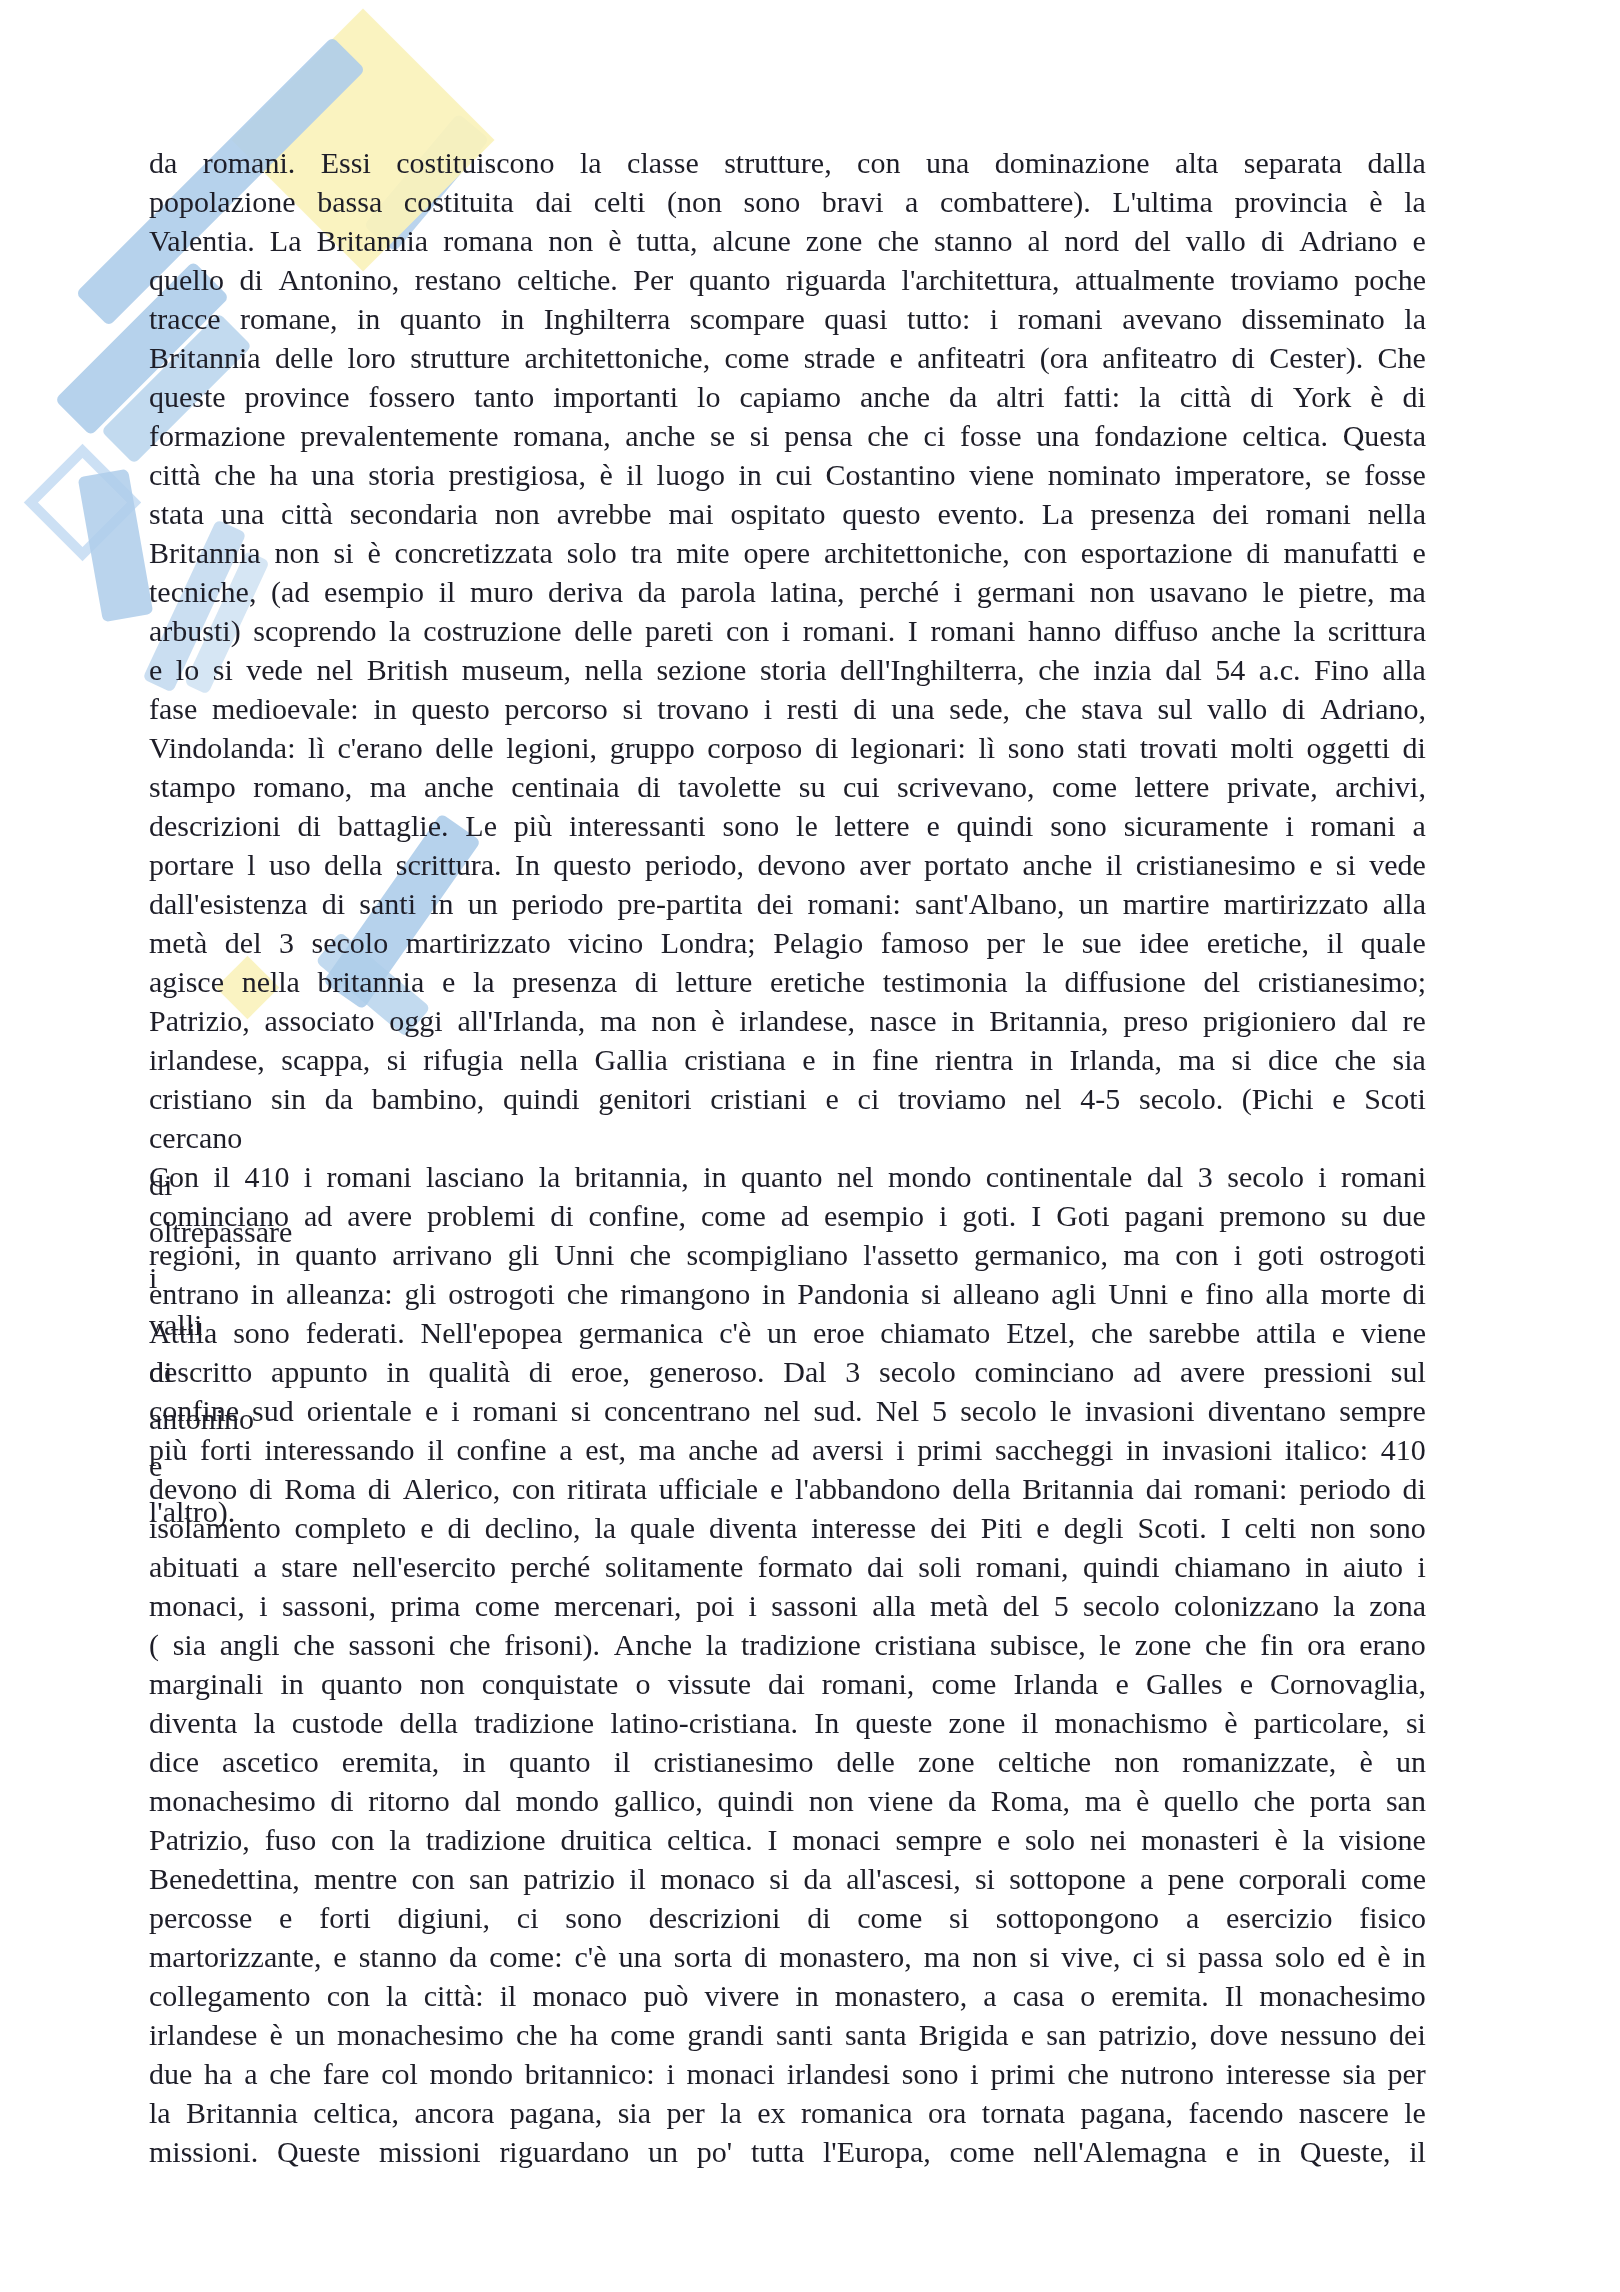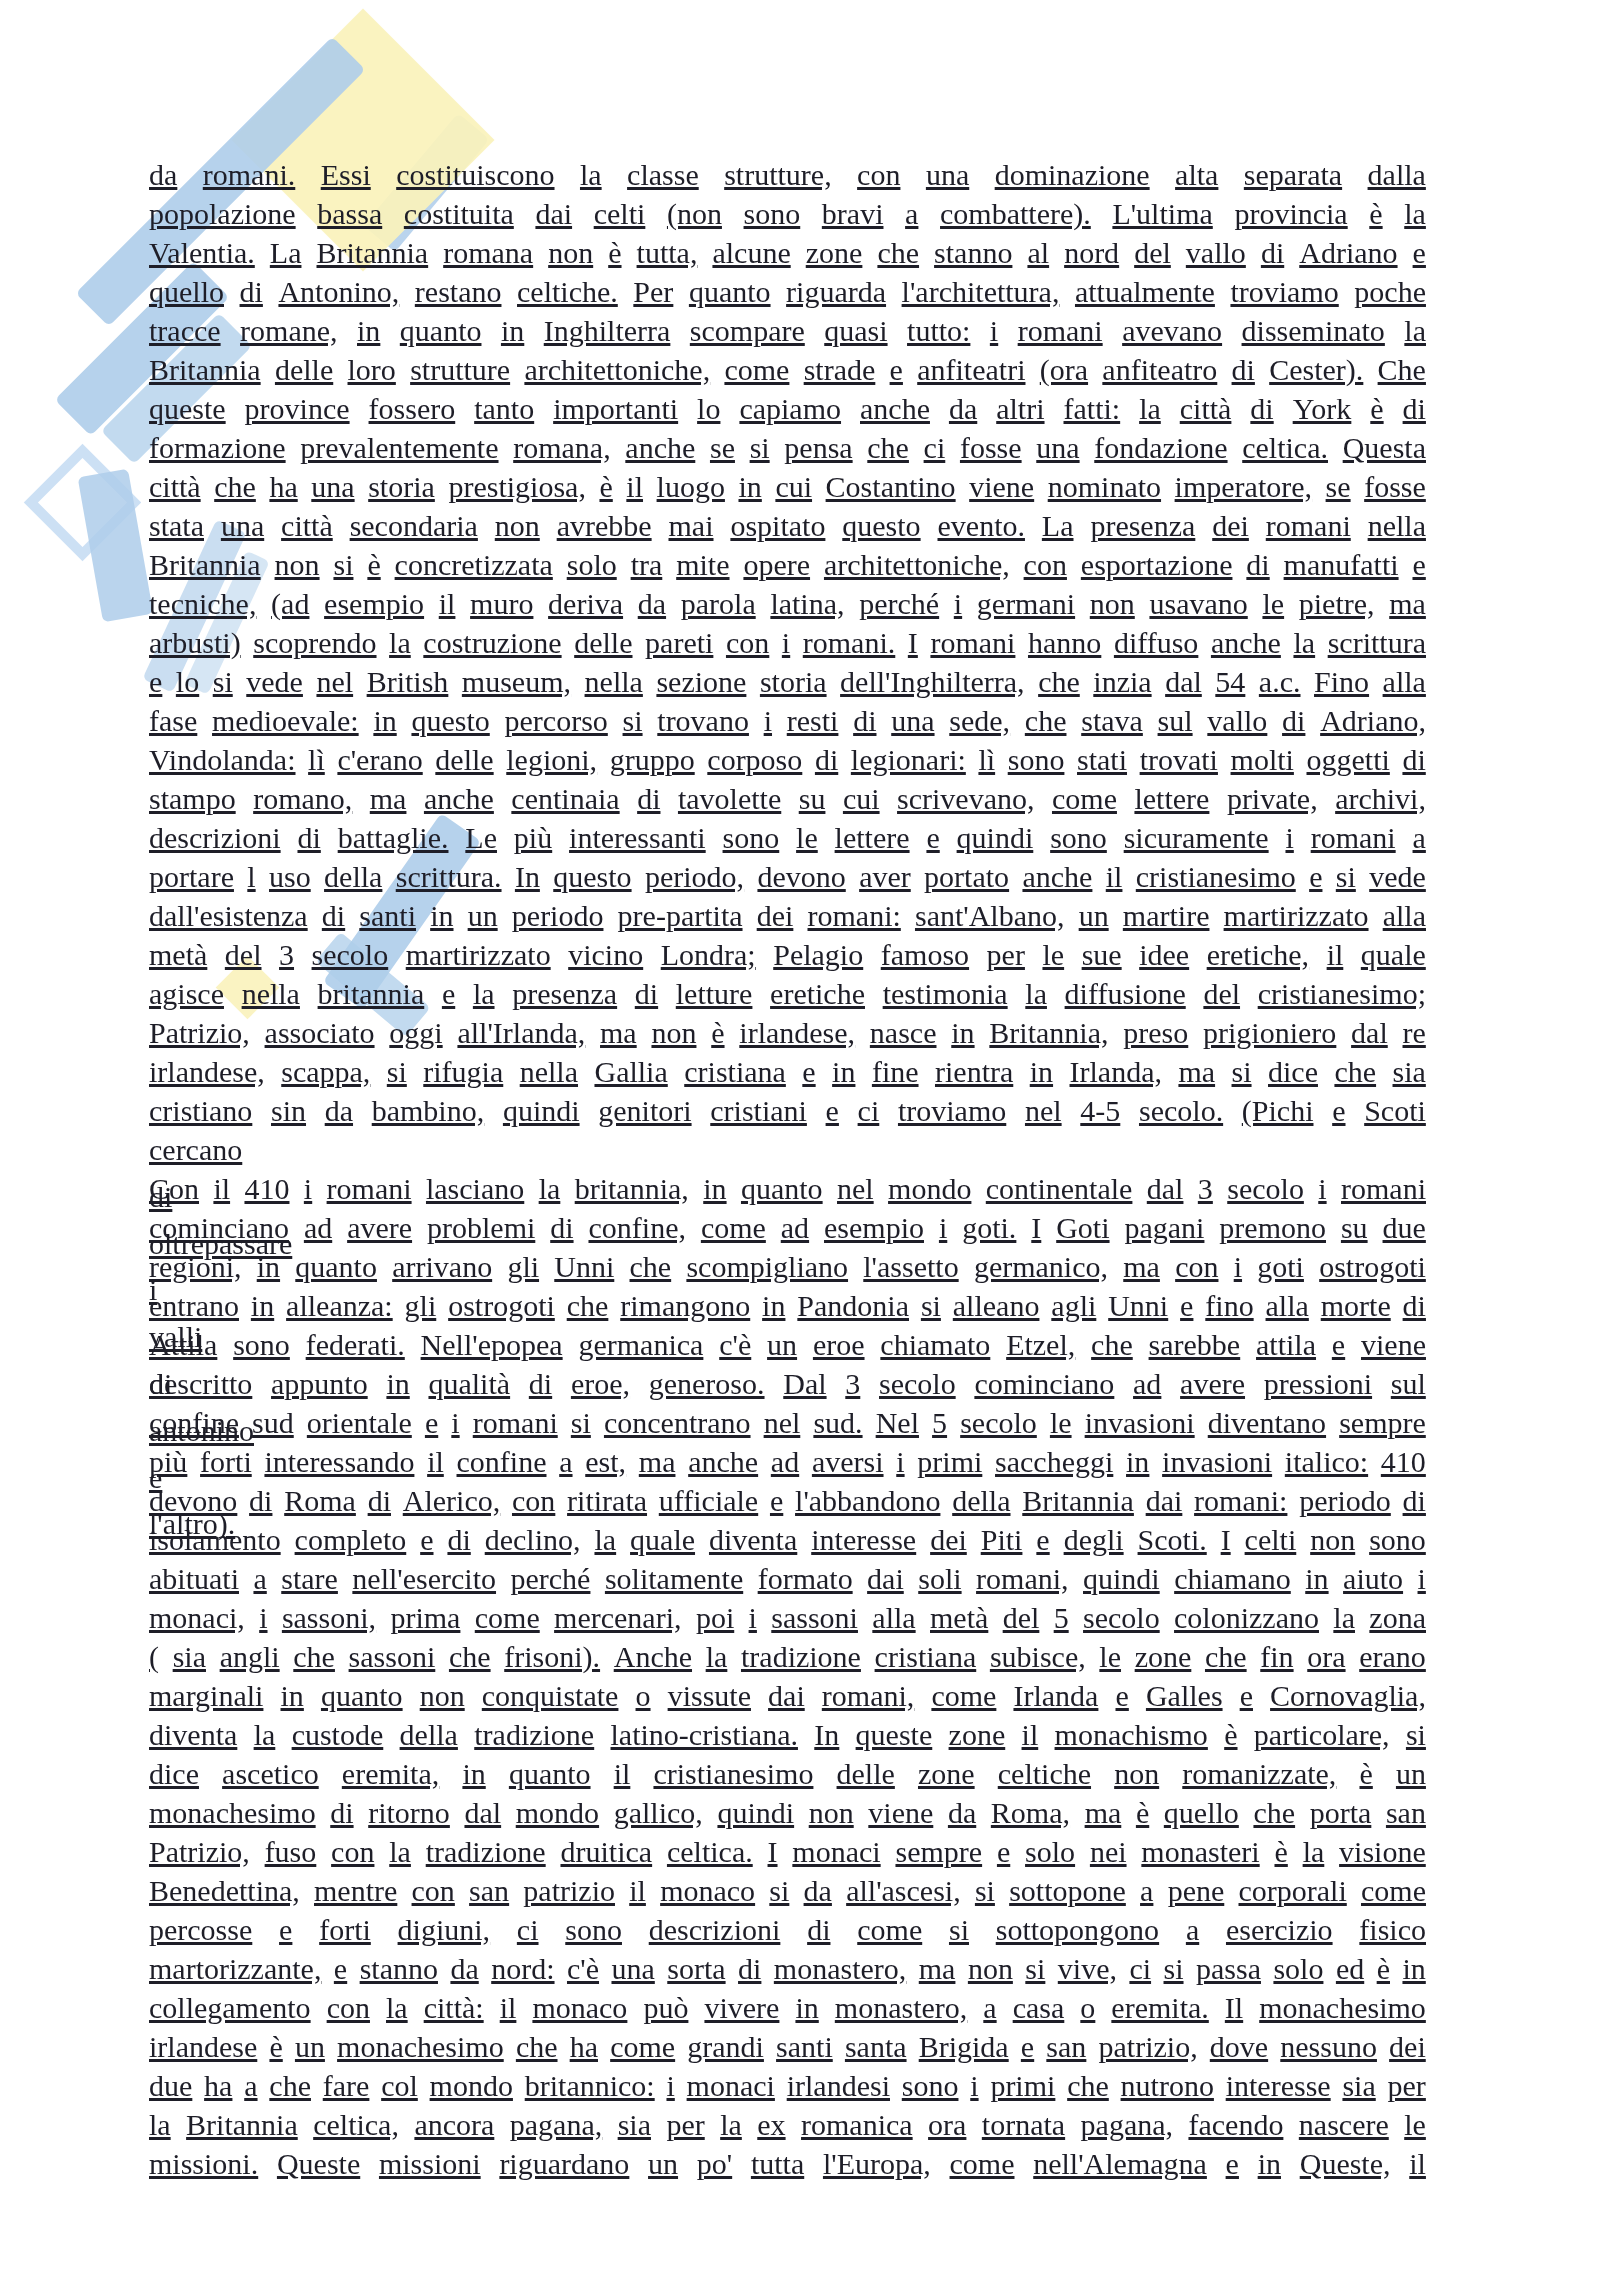--- a/index.html
+++ b/index.html
@@ -41,26 +41,25 @@
   .wm-script-1        { left: 178px; top: 518px; width: 33px;  height: 176px; transform: rotate(25deg); opacity: .65; }
   .wm-script-2        { left: 214px; top: 549px; width: 25.5px;  height: 147px; transform: rotate(25deg); opacity: .5; }
   .wm-stripe-5        { left: 299px; top: 887px; width: 206px; height: 49px; transform: rotate(-55deg); opacity: .9; }
   .wm-stripe-6        { left: 314px; top: 965px; width: 118px; height: 39px; transform: rotate(40deg); opacity: .75; }
   .wm-yellow-d2       { left: 225px; top: 965px; width: 45px;  height: 45px; transform: rotate(45deg); opacity: .9; border-radius: 0; }
 
   
   #doc-body {
     position: absolute;
     left: 149px;
-    top: 155px;
+    top: 143px;
     width: 1277px;
     z-index: 1;
     color: var(--text-color, #1e1e28);
     font-size: 30px;
-    text-decoration: underline;
   }
   .paragraph { margin: 0; padding: 0; }
   .line {
     display: flex;
     flex-wrap: nowrap;
     justify-content: space-between;
     align-items: baseline;
     height: 39px;
     line-height: 39px;
     white-space: pre;
@@ -135,21 +134,21 @@
         <div class="line"><span>abituati</span><span>a</span><span>stare</span><span>nell'esercito</span><span>perché</span><span>solitamente</span><span>formato</span><span>dai</span><span>soli</span><span>romani,</span><span>quindi</span><span>chiamano</span><span>in</span><span>aiuto</span><span>i</span></div>
         <div class="line"><span>monaci,</span><span>i</span><span>sassoni,</span><span>prima</span><span>come</span><span>mercenari,</span><span>poi</span><span>i</span><span>sassoni</span><span>alla</span><span>metà</span><span>del</span><span>5</span><span>secolo</span><span>colonizzano</span><span>la</span><span>zona</span></div>
         <div class="line"><span>(</span><span>sia</span><span>angli</span><span>che</span><span>sassoni</span><span>che</span><span>frisoni).</span><span>Anche</span><span>la</span><span>tradizione</span><span>cristiana</span><span>subisce,</span><span>le</span><span>zone</span><span>che</span><span>fin</span><span>ora</span><span>erano</span></div>
         <div class="line"><span>marginali</span><span>in</span><span>quanto</span><span>non</span><span>conquistate</span><span>o</span><span>vissute</span><span>dai</span><span>romani,</span><span>come</span><span>Irlanda</span><span>e</span><span>Galles</span><span>e</span><span>Cornovaglia,</span></div>
         <div class="line"><span>diventa</span><span>la</span><span>custode</span><span>della</span><span>tradizione</span><span>latino-cristiana.</span><span>In</span><span>queste</span><span>zone</span><span>il</span><span>monachismo</span><span>è</span><span>particolare,</span><span>si</span></div>
         <div class="line"><span>dice</span><span>ascetico</span><span>eremita,</span><span>in</span><span>quanto</span><span>il</span><span>cristianesimo</span><span>delle</span><span>zone</span><span>celtiche</span><span>non</span><span>romanizzate,</span><span>è</span><span>un</span></div>
         <div class="line"><span>monachesimo</span><span>di</span><span>ritorno</span><span>dal</span><span>mondo</span><span>gallico,</span><span>quindi</span><span>non</span><span>viene</span><span>da</span><span>Roma,</span><span>ma</span><span>è</span><span>quello</span><span>che</span><span>porta</span><span>san</span></div>
         <div class="line"><span>Patrizio,</span><span>fuso</span><span>con</span><span>la</span><span>tradizione</span><span>druitica</span><span>celtica.</span><span>I</span><span>monaci</span><span>sempre</span><span>e</span><span>solo</span><span>nei</span><span>monasteri</span><span>è</span><span>la</span><span>visione</span></div>
         <div class="line"><span>Benedettina,</span><span>mentre</span><span>con</span><span>san</span><span>patrizio</span><span>il</span><span>monaco</span><span>si</span><span>da</span><span>all'ascesi,</span><span>si</span><span>sottopone</span><span>a</span><span>pene</span><span>corporali</span><span>come</span></div>
         <div class="line"><span>percosse</span><span>e</span><span>forti</span><span>digiuni,</span><span>ci</span><span>sono</span><span>descrizioni</span><span>di</span><span>come</span><span>si</span><span>sottopongono</span><span>a</span><span>esercizio</span><span>fisico</span></div>
-        <div class="line"><span>martorizzante,</span><span>e</span><span>stanno</span><span>da</span><span>nord:</span><span>c'è</span><span>una</span><span>sorta</span><span>di</span><span>monastero,</span><span>ma</span><span>non</span><span>si</span><span>vive,</span><span>ci</span><span>si</span><span>passa</span><span>solo</span><span>ed</span><span>è</span><span>in</span></div>
+        <div class="line"><span>martorizzante,</span><span>e</span><span>stanno</span><span>da</span><span>come:</span><span>c'è</span><span>una</span><span>sorta</span><span>di</span><span>monastero,</span><span>ma</span><span>non</span><span>si</span><span>vive,</span><span>ci</span><span>si</span><span>passa</span><span>solo</span><span>ed</span><span>è</span><span>in</span></div>
         <div class="line"><span>collegamento</span><span>con</span><span>la</span><span>città:</span><span>il</span><span>monaco</span><span>può</span><span>vivere</span><span>in</span><span>monastero,</span><span>a</span><span>casa</span><span>o</span><span>eremita.</span><span>Il</span><span>monachesimo</span></div>
         <div class="line"><span>irlandese</span><span>è</span><span>un</span><span>monachesimo</span><span>che</span><span>ha</span><span>come</span><span>grandi</span><span>santi</span><span>santa</span><span>Brigida</span><span>e</span><span>san</span><span>patrizio,</span><span>dove</span><span>nessuno</span><span>dei</span></div>
         <div class="line"><span>due</span><span>ha</span><span>a</span><span>che</span><span>fare</span><span>col</span><span>mondo</span><span>britannico:</span><span>i</span><span>monaci</span><span>irlandesi</span><span>sono</span><span>i</span><span>primi</span><span>che</span><span>nutrono</span><span>interesse</span><span>sia</span><span>per</span></div>
         <div class="line"><span>la</span><span>Britannia</span><span>celtica,</span><span>ancora</span><span>pagana,</span><span>sia</span><span>per</span><span>la</span><span>ex</span><span>romanica</span><span>ora</span><span>tornata</span><span>pagana,</span><span>facendo</span><span>nascere</span><span>le</span></div>
         <div class="line"><span>missioni.</span><span>Queste</span><span>missioni</span><span>riguardano</span><span>un</span><span>po'</span><span>tutta</span><span>l'Europa,</span><span>come</span><span>nell'Alemagna</span><span>e</span><span>in</span><span>Queste,</span><span>il</span></div>
       </div>
     </div>
 
 </div>
 

